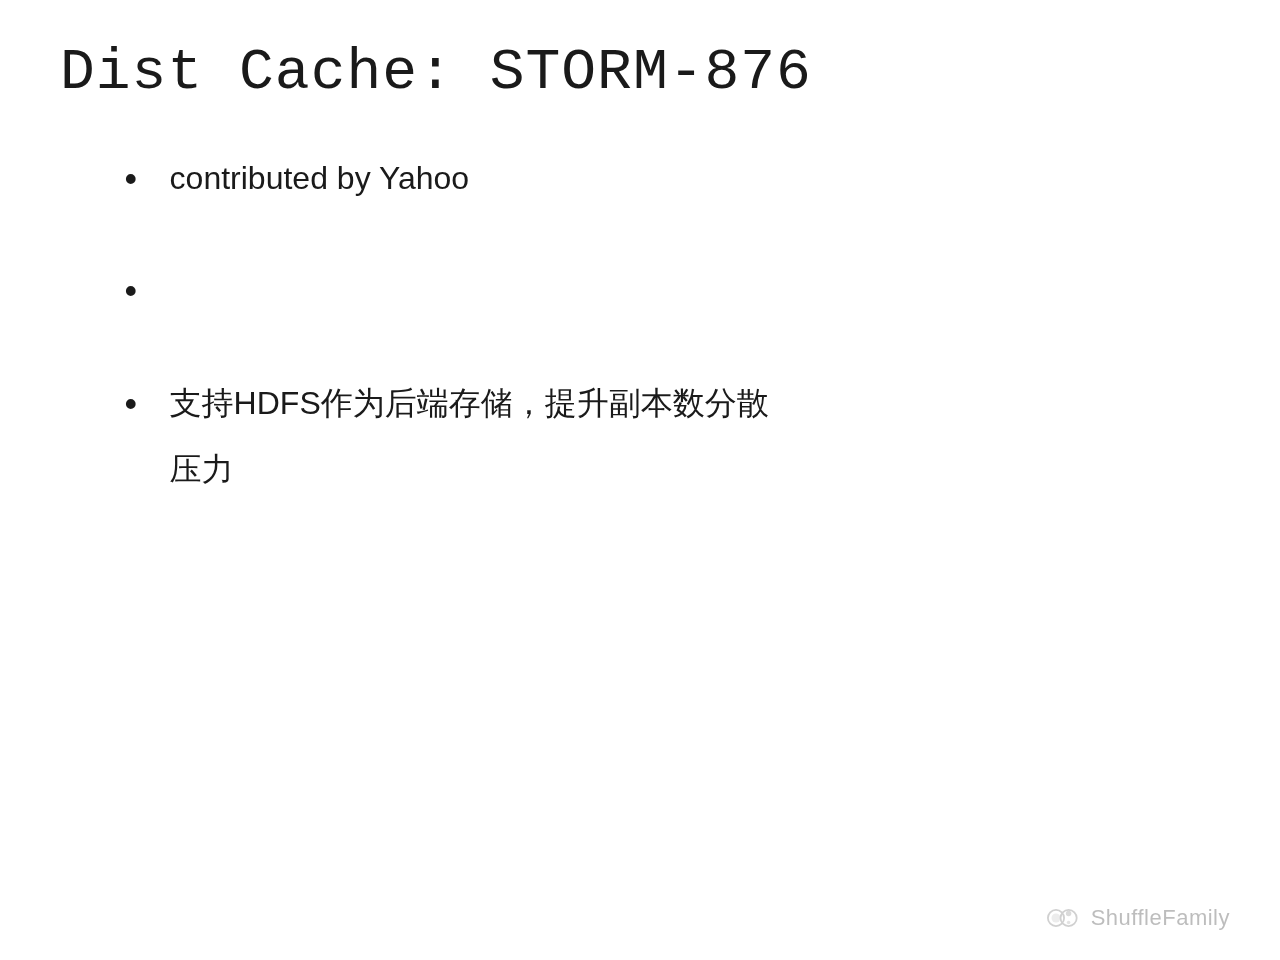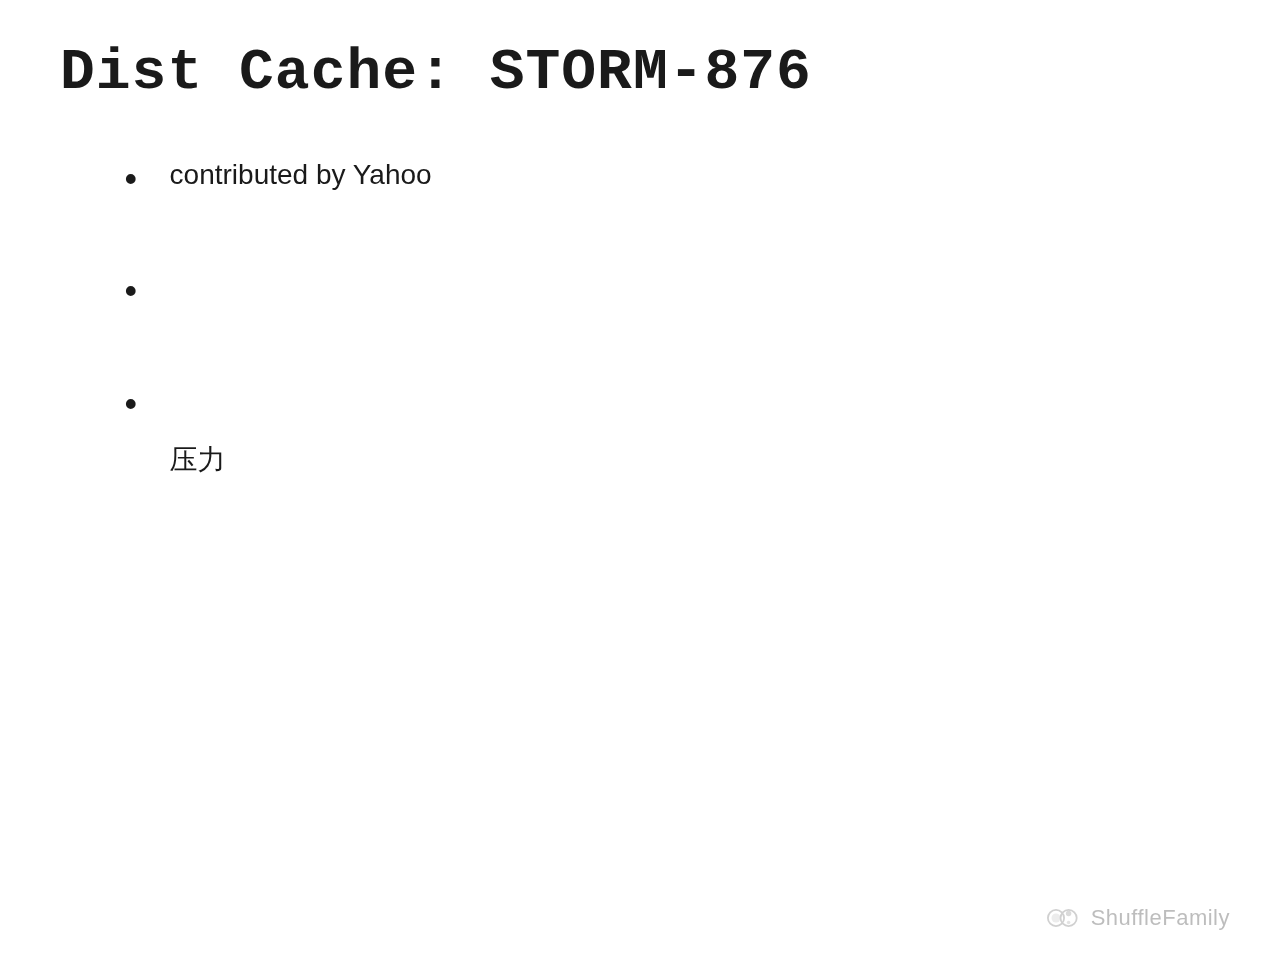--- a/index.html
+++ b/index.html
@@ -21,21 +21,21 @@
       width: 1280px;
       height: 960px;
       background: #ffffff;
       padding: 40px 60px 40px 60px;
       position: relative;
     }
 
     .slide-title {
       font-family: 'Courier New', Courier, monospace;
       font-size: 58px;
-      font-weight: bold;
+      font-weight: normal;
       color: #1a1a1a;
       margin-bottom: 50px;
       letter-spacing: 1px;
     }
 
     .bullet-list {
       list-style: none;
       padding: 0;
       margin-left: 60px;
     }
@@ -52,21 +52,21 @@
     .bullet-dot {
       font-size: 36px;
       margin-right: 28px;
       margin-top: 2px;
       flex-shrink: 0;
       color: #1a1a1a;
     }
 
     .bullet-text {
       font-family: 'Helvetica Neue', Arial, 'PingFang SC', 'Microsoft YaHei', sans-serif;
-      font-size: 28px;
+      font-size: 32px;
       line-height: 1.45;
     }
 
     .watermark {
       position: absolute;
       bottom: 28px;
       right: 50px;
       display: flex;
       align-items: center;
       gap: 8px;
@@ -99,20 +99,21 @@
       <span class="bullet-text">contributed by Yahoo</span>
     </li>
 
     <li class="bullet-item">
       <span class="bullet-dot">•</span>
     </li>
 
     <li class="bullet-item" style="align-items: flex-start;">
       <span class="bullet-dot">•</span>
       <span class="bullet-text">
+        <span>支持HDFS作为后端存储，提升副本数分散</span>
         <br>
         <span style="display: inline-block; margin-top: 20px;">压力</span>
       </span>
     </li>
 
   </ul>
 
   <div class="watermark">
     <svg class="watermark-icon" viewBox="0 0 40 30" xmlns="http://www.w3.org/2000/svg">
 

